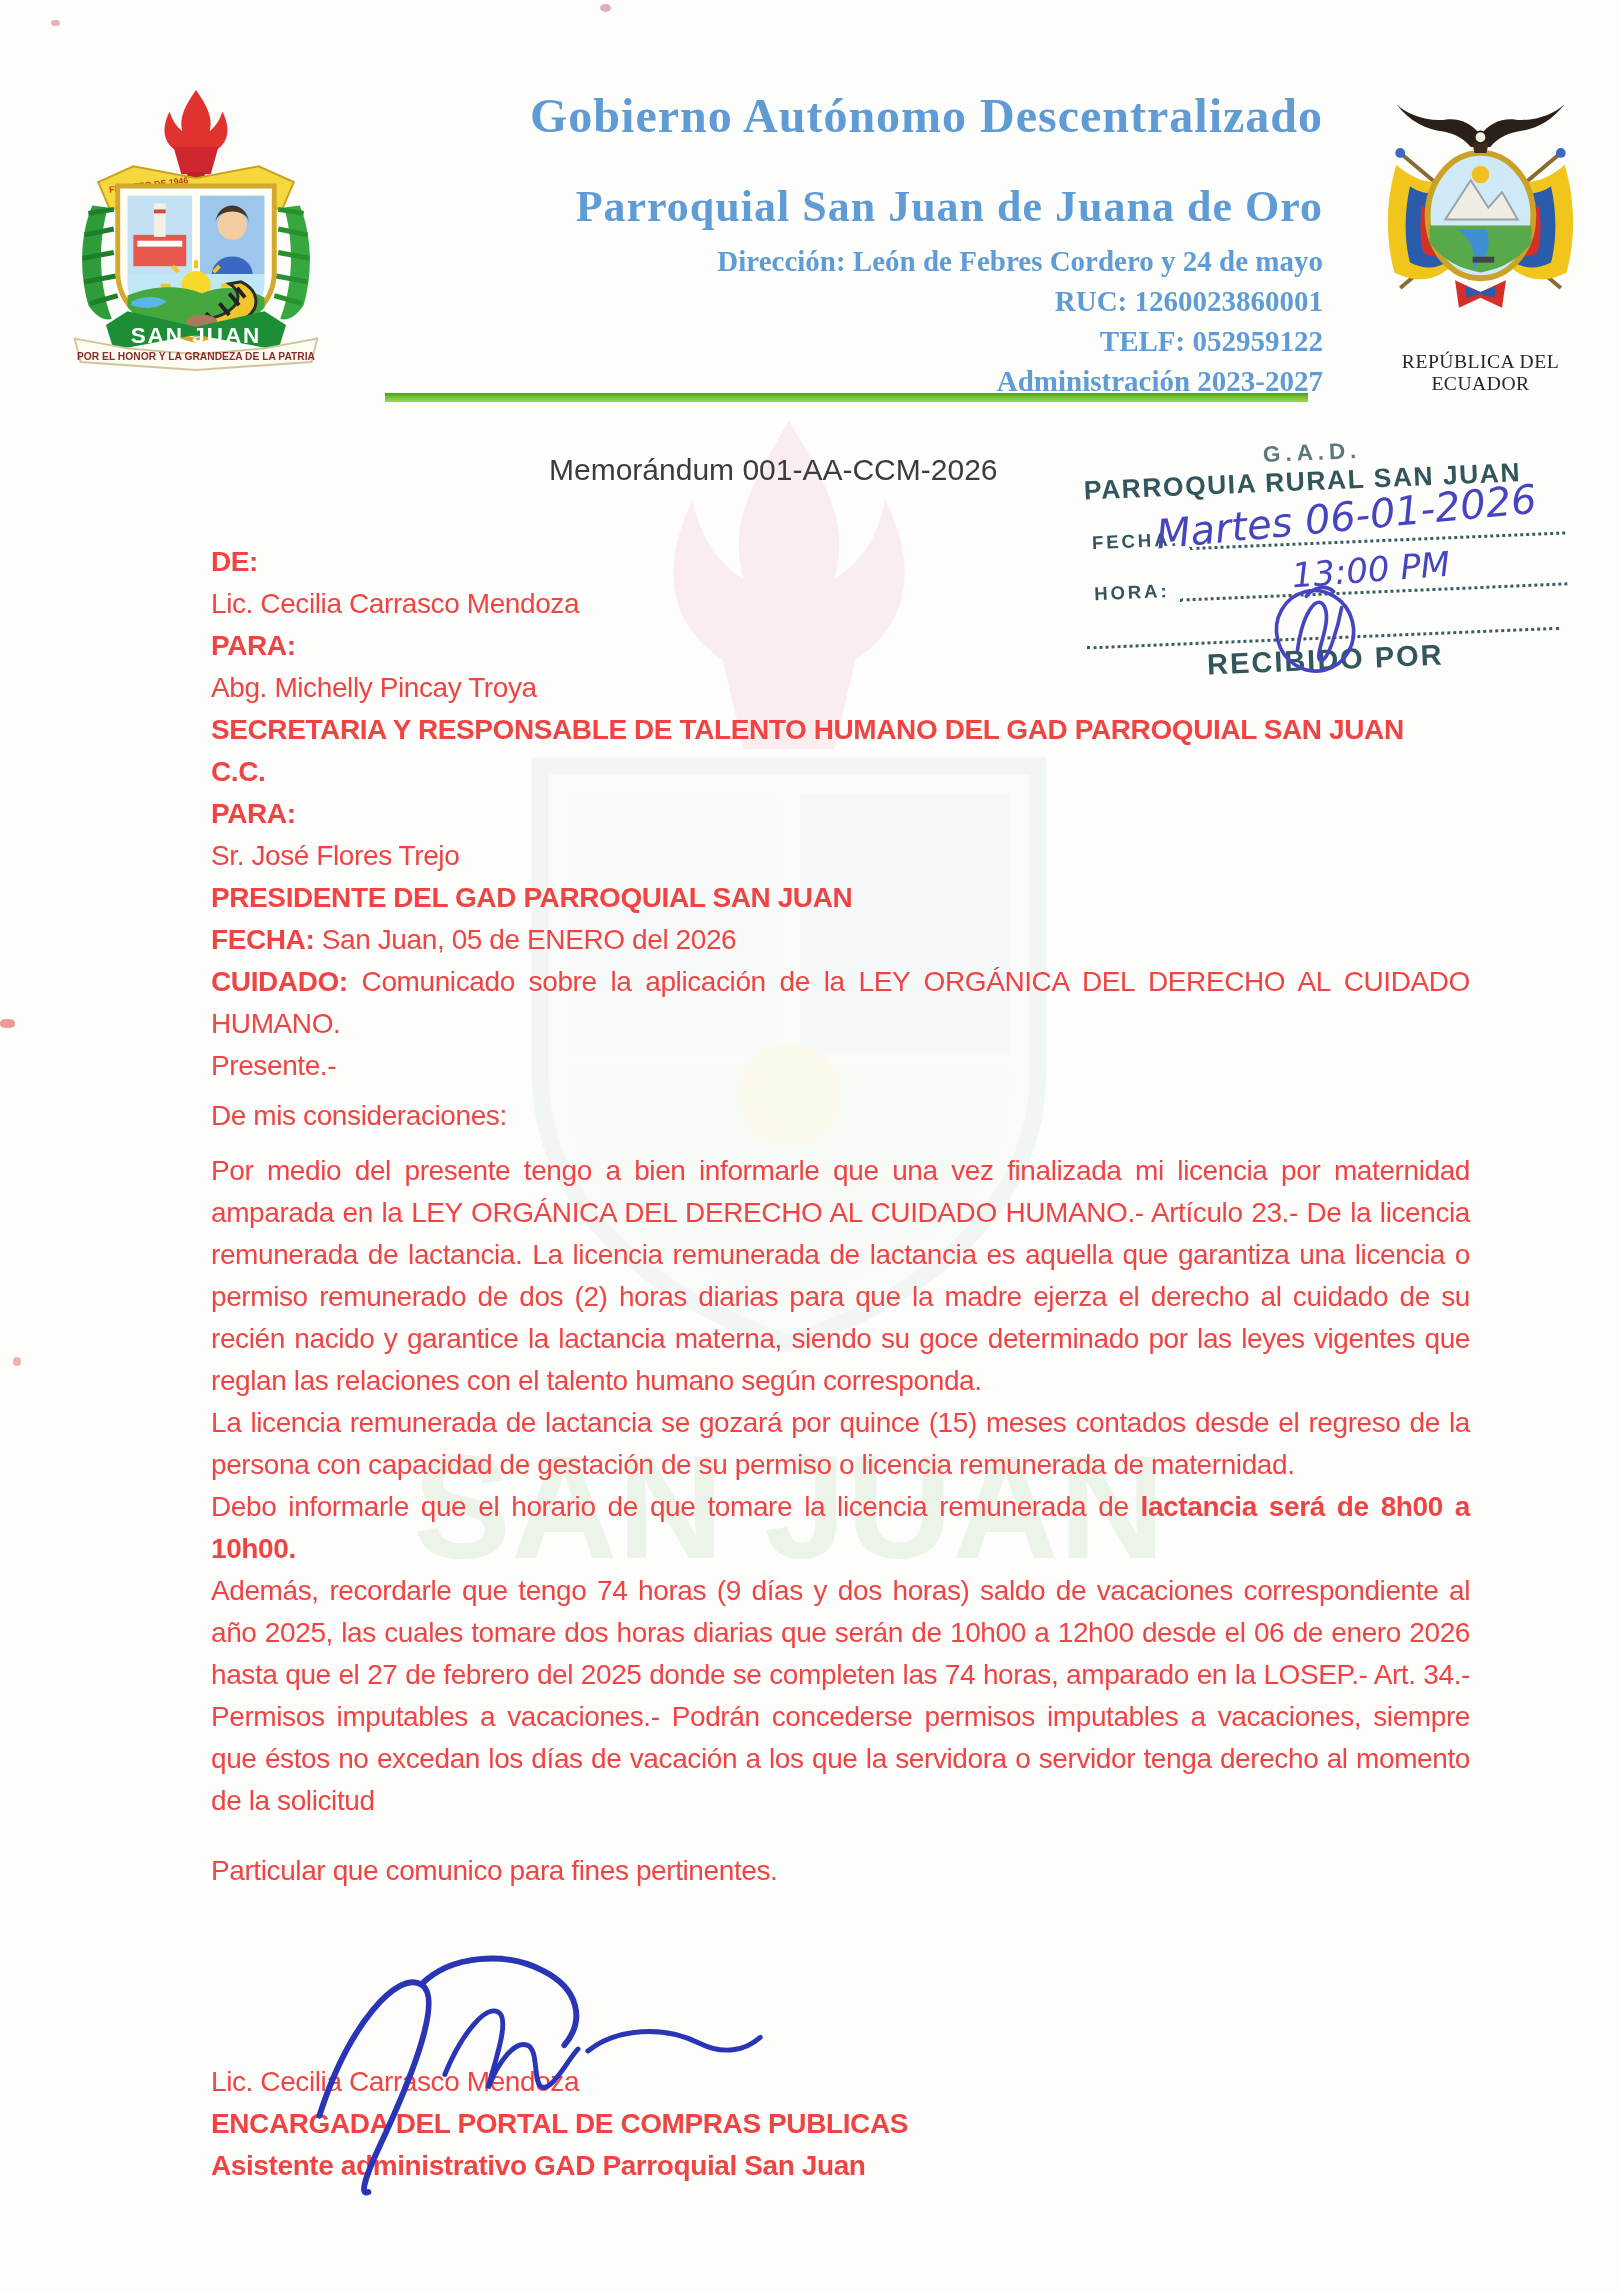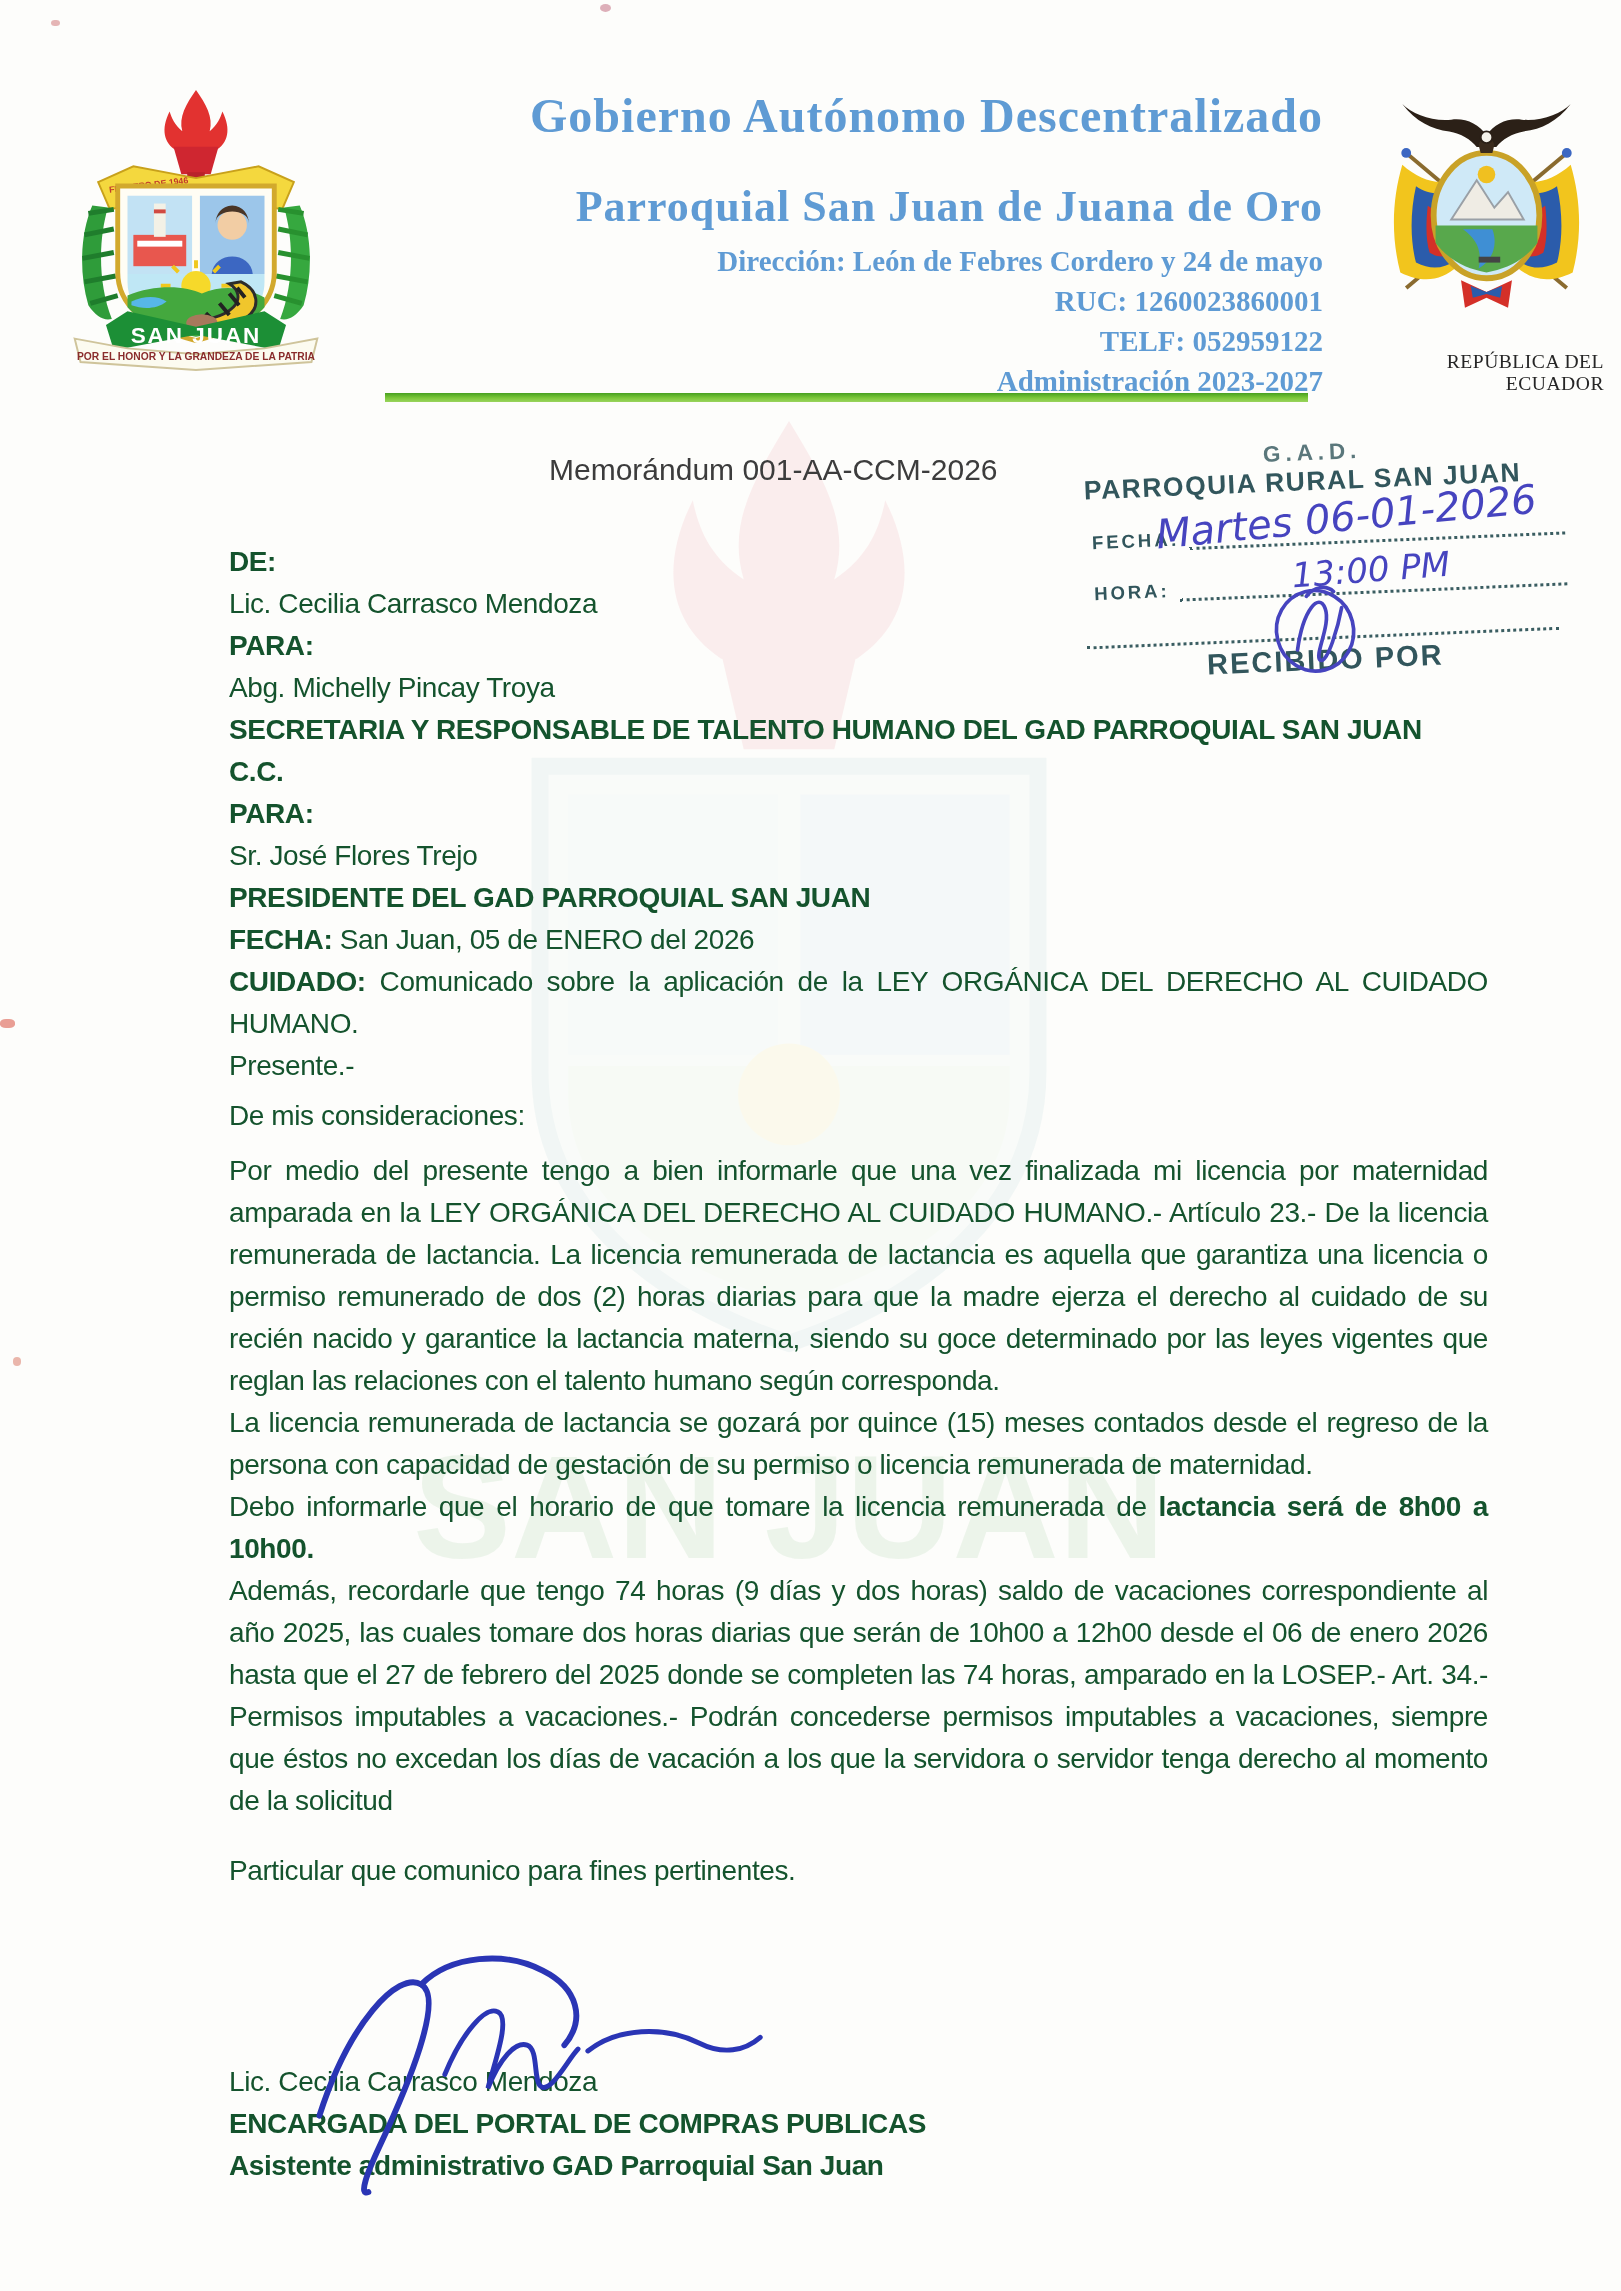--- a/index.html
+++ b/index.html
@@ -3,21 +3,21 @@
 <meta charset="utf-8">
 <style>
   html,body{margin:0;padding:0;background:#e8e8e6;}
   .page{
     position:relative;width:1621px;height:2292px;margin:0 auto;
     background:#fdfdfb;overflow:hidden;
     font-family:"Liberation Sans",sans-serif;color:#303030;
   }
   
   .seal-left{position:absolute;left:59px;top:86px;width:274px;height:286px;z-index:2;}
-  .seal-right{position:absolute;left:1357px;top:96px;width:247px;z-index:2;text-align:right;}
+  .seal-right{position:absolute;left:1357px;top:96px;width:247px;z-index:2;text-align:center;}
   .seal-right .caption{margin-top:3.9px;font-family:"Liberation Serif",serif;font-size:19.6px;color:#262626;letter-spacing:0.5px;}
   .head-center{position:absolute;left:333px;top:84px;width:990px;text-align:right;z-index:2;
     font-family:"Liberation Serif",serif;font-weight:bold;color:#5f9bd4;}
   .head-center .l1{font-size:48px;line-height:63px;letter-spacing:1px;}
   .head-center .l2{font-size:44px;line-height:57px;letter-spacing:1px;margin-top:31px;}
   .head-center .l3{font-size:29px;line-height:40px;margin-top:5.9px;}
   .head-center .l4{font-size:29px;line-height:40px;}
   .green-rule{position:absolute;left:385px;top:393px;width:923px;height:8.8px;z-index:2;
     background:linear-gradient(180deg,#47a01f 0%,#7cc73a 55%,#9ad45d 100%);}
   
@@ -36,22 +36,22 @@
   .stamp .dots{flex:1;margin-left:9.8px;border-bottom:3.9px dotted #3a5d61;height:23.5px;}
   .stamp .sigdots{position:absolute;top:173px;left:0;right:33px;border-bottom:3.9px dotted #3a5d61;height:23.5px;}
   .stamp .received{position:absolute;top:204px;left:39px;right:69px;text-align:center;
     font-size:29px;font-weight:bold;letter-spacing:2px;}
   .hand{position:absolute;font-family:"DejaVu Sans",sans-serif;font-style:italic;
     color:#4644bf;white-space:nowrap;z-index:5;}
   .hand.date{top:55px;left:74px;font-size:40px;transform:rotate(-3deg);}
   .hand.time{top:112px;left:208px;font-size:34px;transform:rotate(-2deg);}
   .initials{position:absolute;top:135px;left:174px;width:110px;height:108px;z-index:6;}
   
-  .letter{position:absolute;left:229px;top:541px;width:1259px;z-index:3;
-    font-size:28px;line-height:42px;letter-spacing:-0.4px;color:#14532d;}
+  .letter{position:absolute;left:211px;top:541px;width:1259px;z-index:3;
+    font-size:28px;line-height:42px;letter-spacing:-0.4px;color:#ef4444;}
   .letter p{margin:0;}
   .letter .jp{text-align:justify;}
   .b{font-weight:bold;}
   .gap-sm{margin-top:7.8px !important;}
   .gap-md{margin-top:13.7px !important;}
   .gap-close{margin-top:27.4px !important;}
   .gap-sign{margin-top:169px !important;}
   
   .signature{position:absolute;left:243px;top:1949px;width:529px;height:255px;z-index:4;}
   

